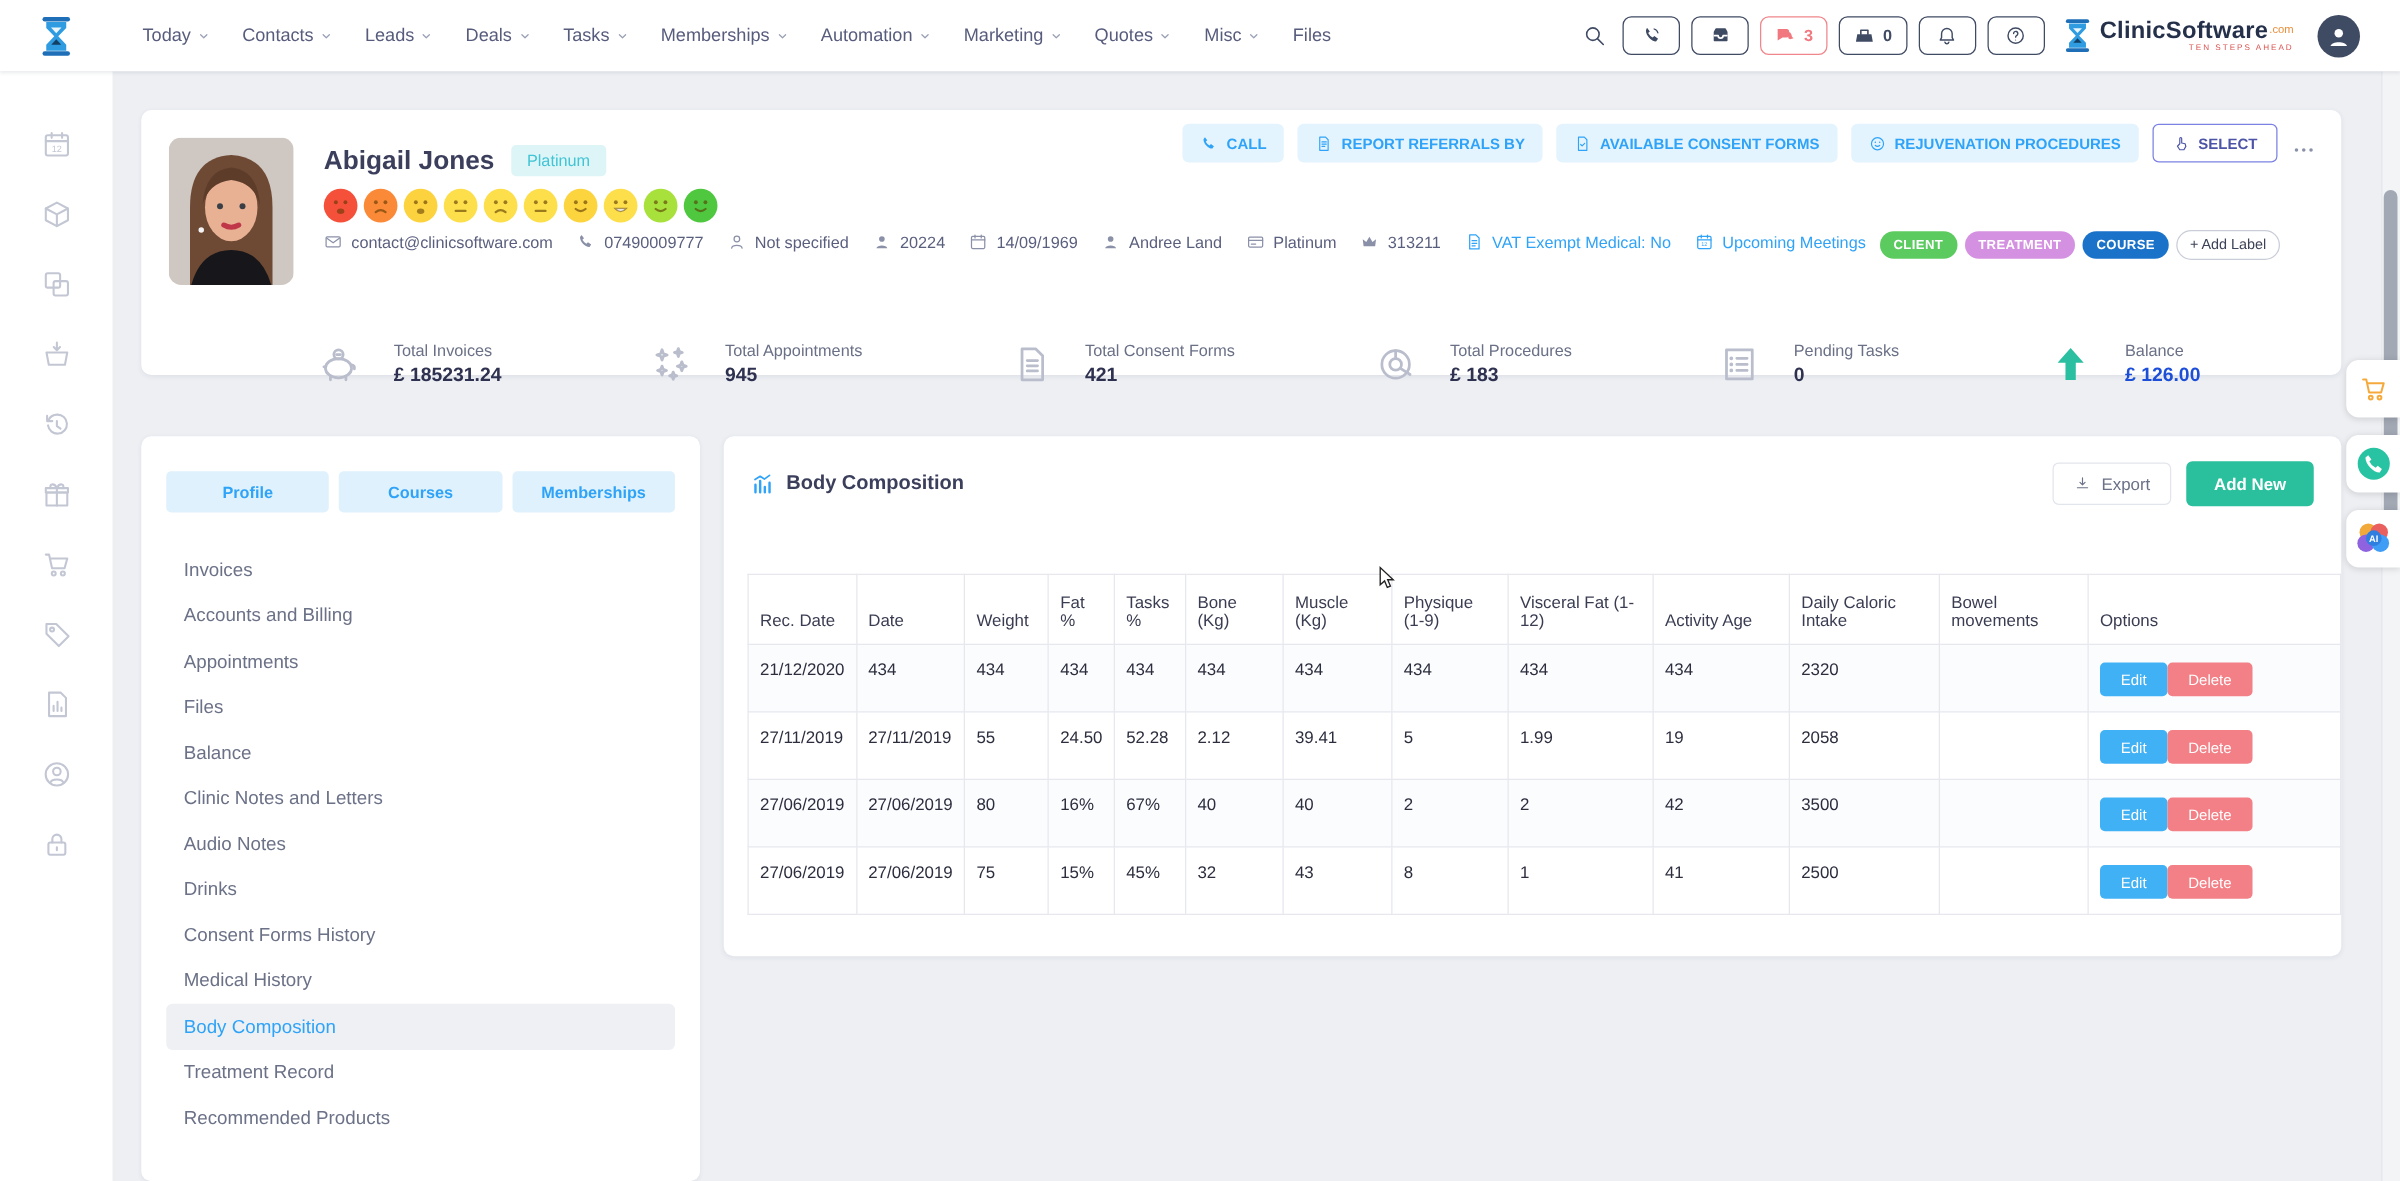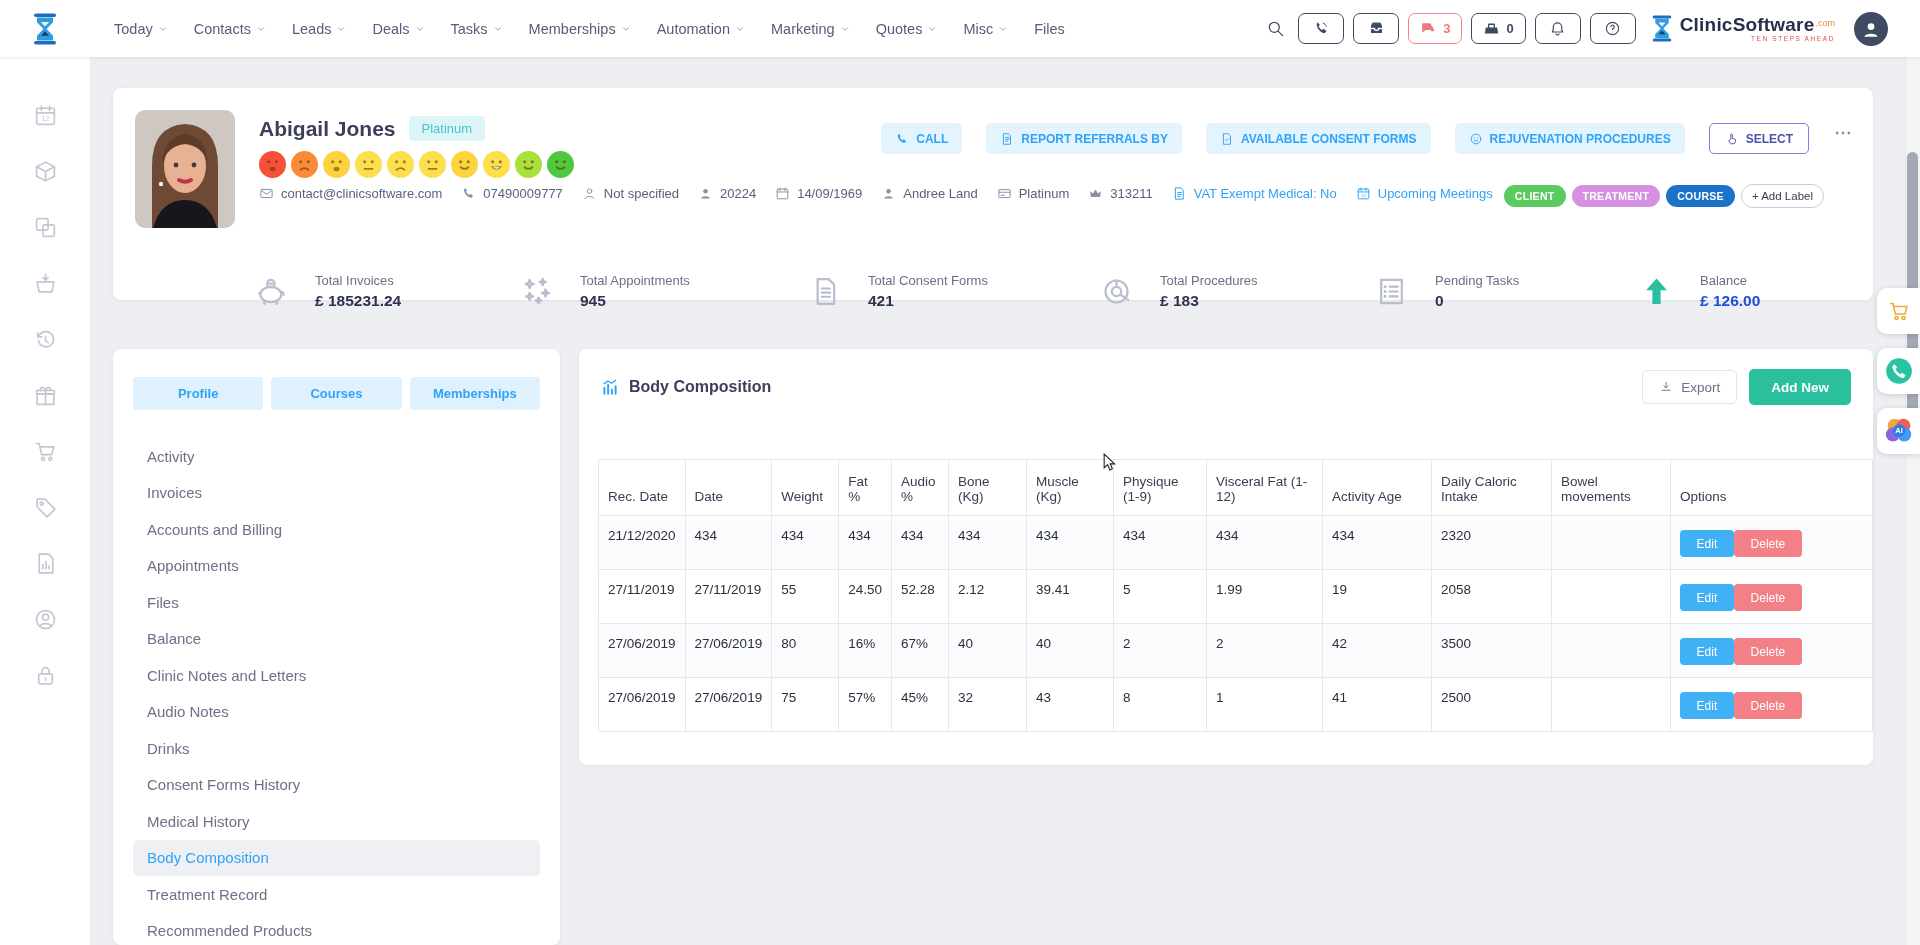--- a/index.html
+++ b/index.html
@@ -42,21 +42,21 @@
   
   .client-card { position:absolute; left:113px; top:88px; width:1760px; height:212px; background:#fff;
                  border-radius:8px; box-shadow:0 1px 4px rgba(45,55,80,.07); }
   .client-photo { position:absolute; left:22px; top:22px; width:100px; height:118px; border-radius:10px; overflow:hidden; }
   .name-row { position:absolute; left:146px; top:28px; display:flex; align-items:center; gap:13px; }
   .client-name { font-size:21px; font-weight:bold; color:#3b3f5c; }
   .tier-badge { background:#def5f8; color:#41c4d4; font-size:13px; padding:5px 13px; border-radius:4px; }
   .emoji-row { position:absolute; left:146px; top:63px; display:flex; gap:5px; }
   .emoji { width:27px; height:27px; border-radius:50%; cursor:pointer; }
   .emoji svg { width:100%; height:100%; }
-  .action-row { position:absolute; right:20px; top:35px; display:flex; align-items:flex-start; gap:24px; }
+  .action-row { position:absolute; right:20px; top:11px; display:flex; align-items:flex-end; gap:11px; }
   .action-btn { height:31px; padding:0 14px; background:#e4f4fe; color:#2fa3f7; font-size:12px; font-weight:bold;
                 border-radius:5px; display:flex; align-items:center; gap:7px; cursor:pointer; white-space:nowrap; border:none; }
   .action-btn .ic { width:14px; height:14px; }
   .action-btn.outline { background:#fff; border:1.6px solid #7b82e4; color:#4d54a8; padding:0 15px; }
   .more-dots { width:20px; height:20px; color:#8a90a8; cursor:pointer; }
   .contact-row { position:absolute; left:146px; top:98px; display:flex; align-items:center; gap:19px; }
   .contact-item { display:flex; align-items:center; gap:7px; font-size:13px; color:#5a5f7e; white-space:nowrap; }
   .contact-item .ic { width:15px; height:15px; color:#8a90a8; }
   .contact-item.hl { color:#2fa3f7; }
   .contact-item.hl .ic { color:#2fa3f7; }
@@ -699,21 +699,20 @@
     </div>
 </section>
 
 <section class="left-panel">
   <div class="tabs">
       <div class="tab">Profile</div>
       <div class="tab">Courses</div>
       <div class="tab">Memberships</div>
     </div>
   <div class="menu">
-      <div class="menu-item">Activity</div>
       <div class="menu-item">Invoices</div>
       <div class="menu-item">Accounts and Billing</div>
       <div class="menu-item">Appointments</div>
       <div class="menu-item">Files</div>
       <div class="menu-item">Balance</div>
       <div class="menu-item">Clinic Notes and Letters</div>
       <div class="menu-item">Audio Notes</div>
       <div class="menu-item">Drinks</div>
       <div class="menu-item">Consent Forms History</div>
       <div class="menu-item">Medical History</div>
@@ -761,21 +760,21 @@
         <col style="width: 120px;">
         <col style="width: 119px;">
         <col style="width: 202px;">
       </colgroup>
     <thead>
         <tr id="bc-head">
           <th>Rec. Date</th>
           <th>Date</th>
           <th>Weight</th>
           <th>Fat %</th>
-          <th>Audio %</th>
+          <th>Tasks %</th>
           <th>Bone (Kg)</th>
           <th>Muscle (Kg)</th>
           <th>Physique (1-9)</th>
           <th>Visceral Fat (1-12)</th>
           <th>Activity Age</th>
           <th>Daily Caloric Intake</th>
           <th>Bowel movements</th>
           <th>Options</th>
         </tr>
       </thead>
@@ -837,21 +836,21 @@
             <div class="opt-cell">
               <button class="btn-edit">Edit</button>
               <button class="btn-del">Delete</button>
             </div>
           </td>
         </tr>
         <tr>
           <td>27/06/2019</td>
           <td>27/06/2019</td>
           <td>75</td>
-          <td>57%</td>
+          <td>15%</td>
           <td>45%</td>
           <td>32</td>
           <td>43</td>
           <td>8</td>
           <td>1</td>
           <td>41</td>
           <td>2500</td>
           <td></td>
           <td>
             <div class="opt-cell">

